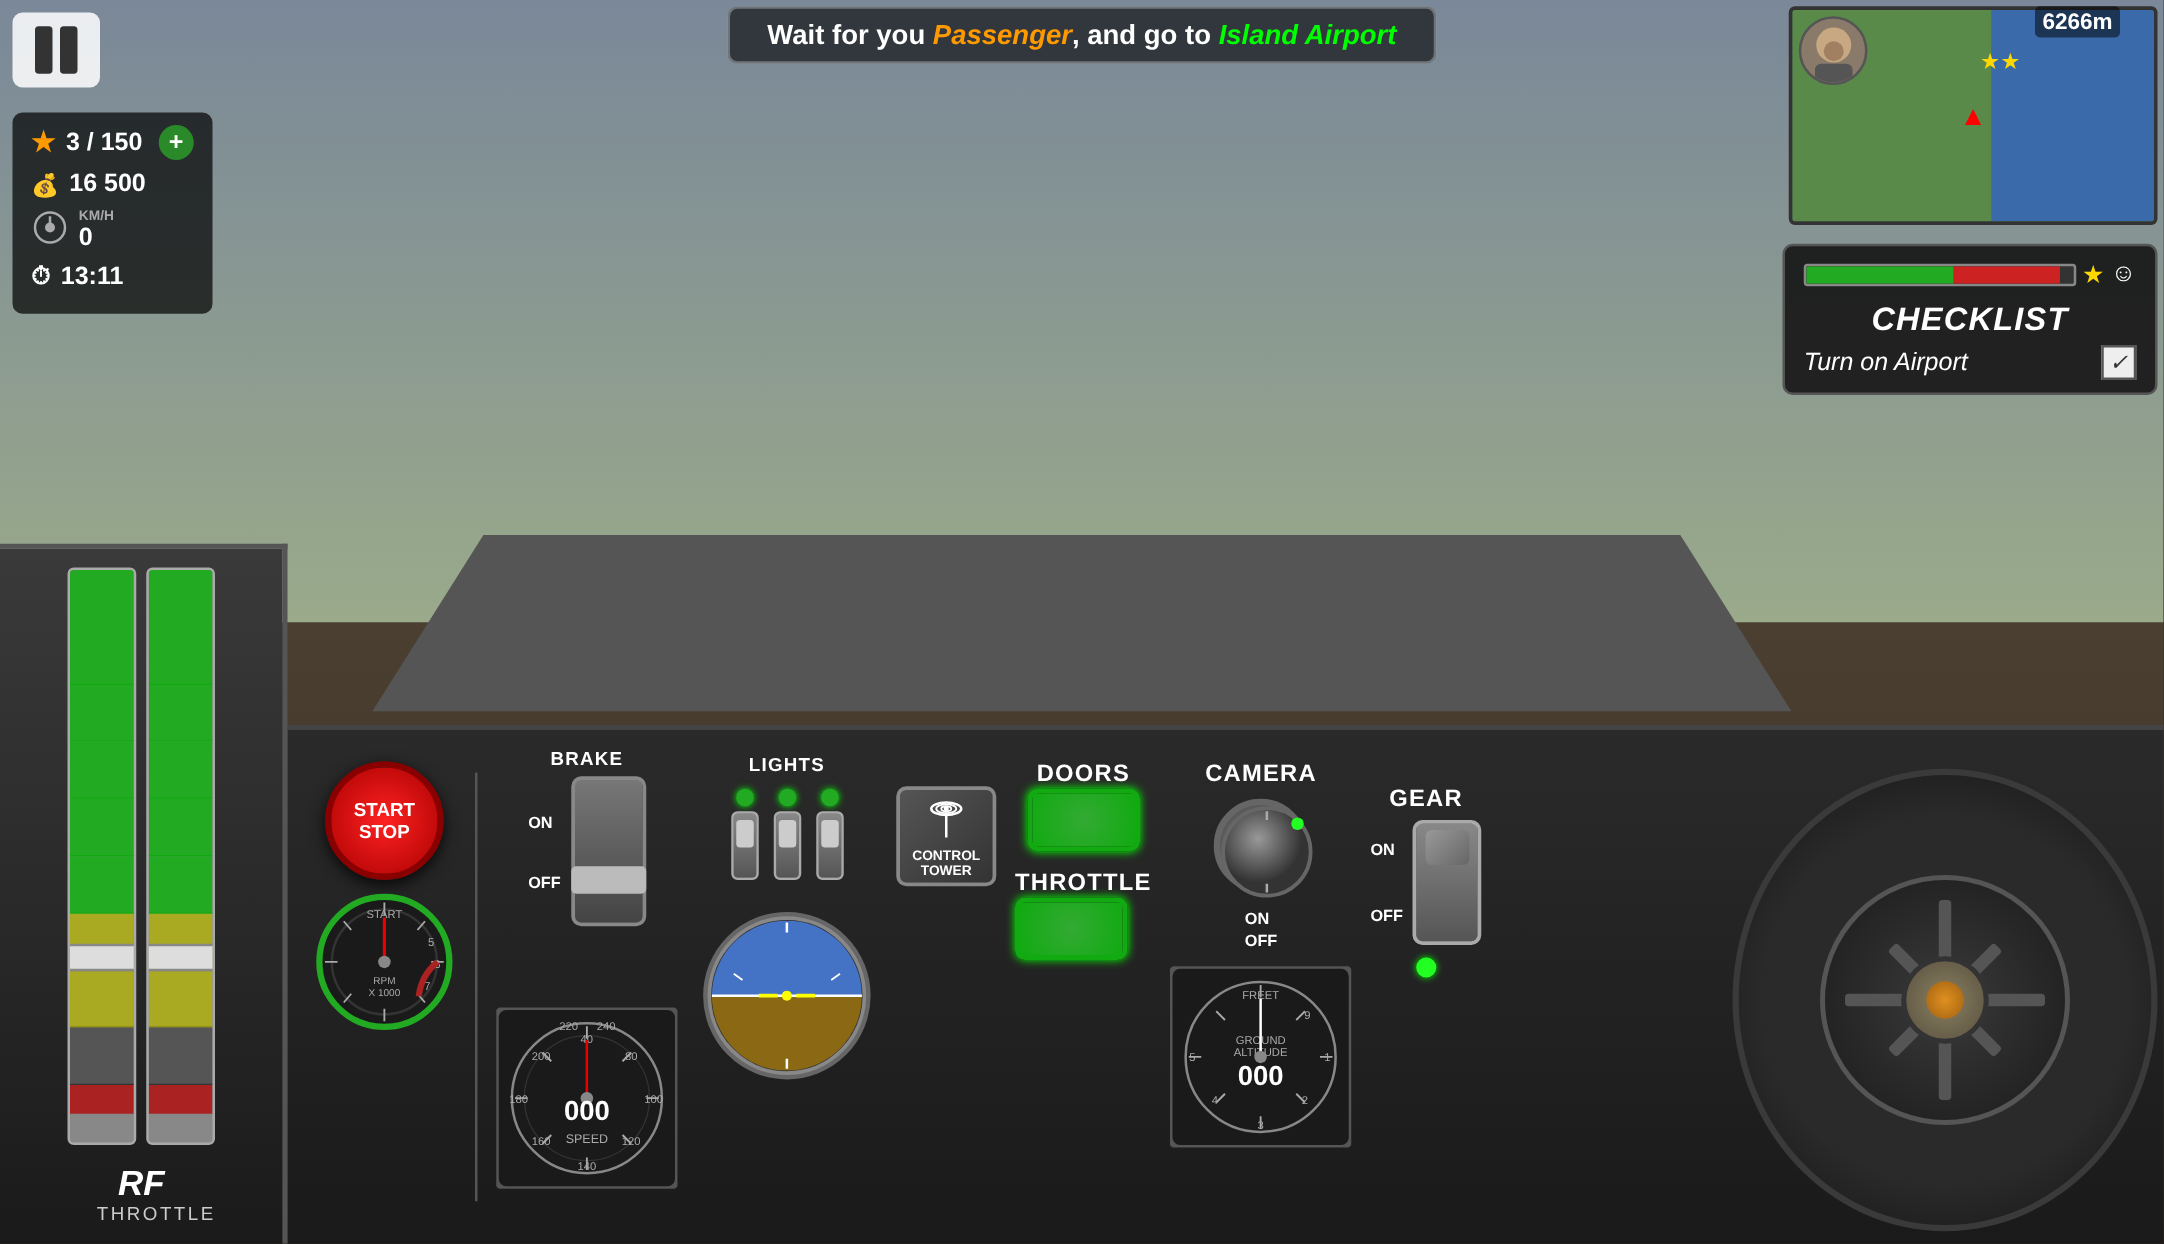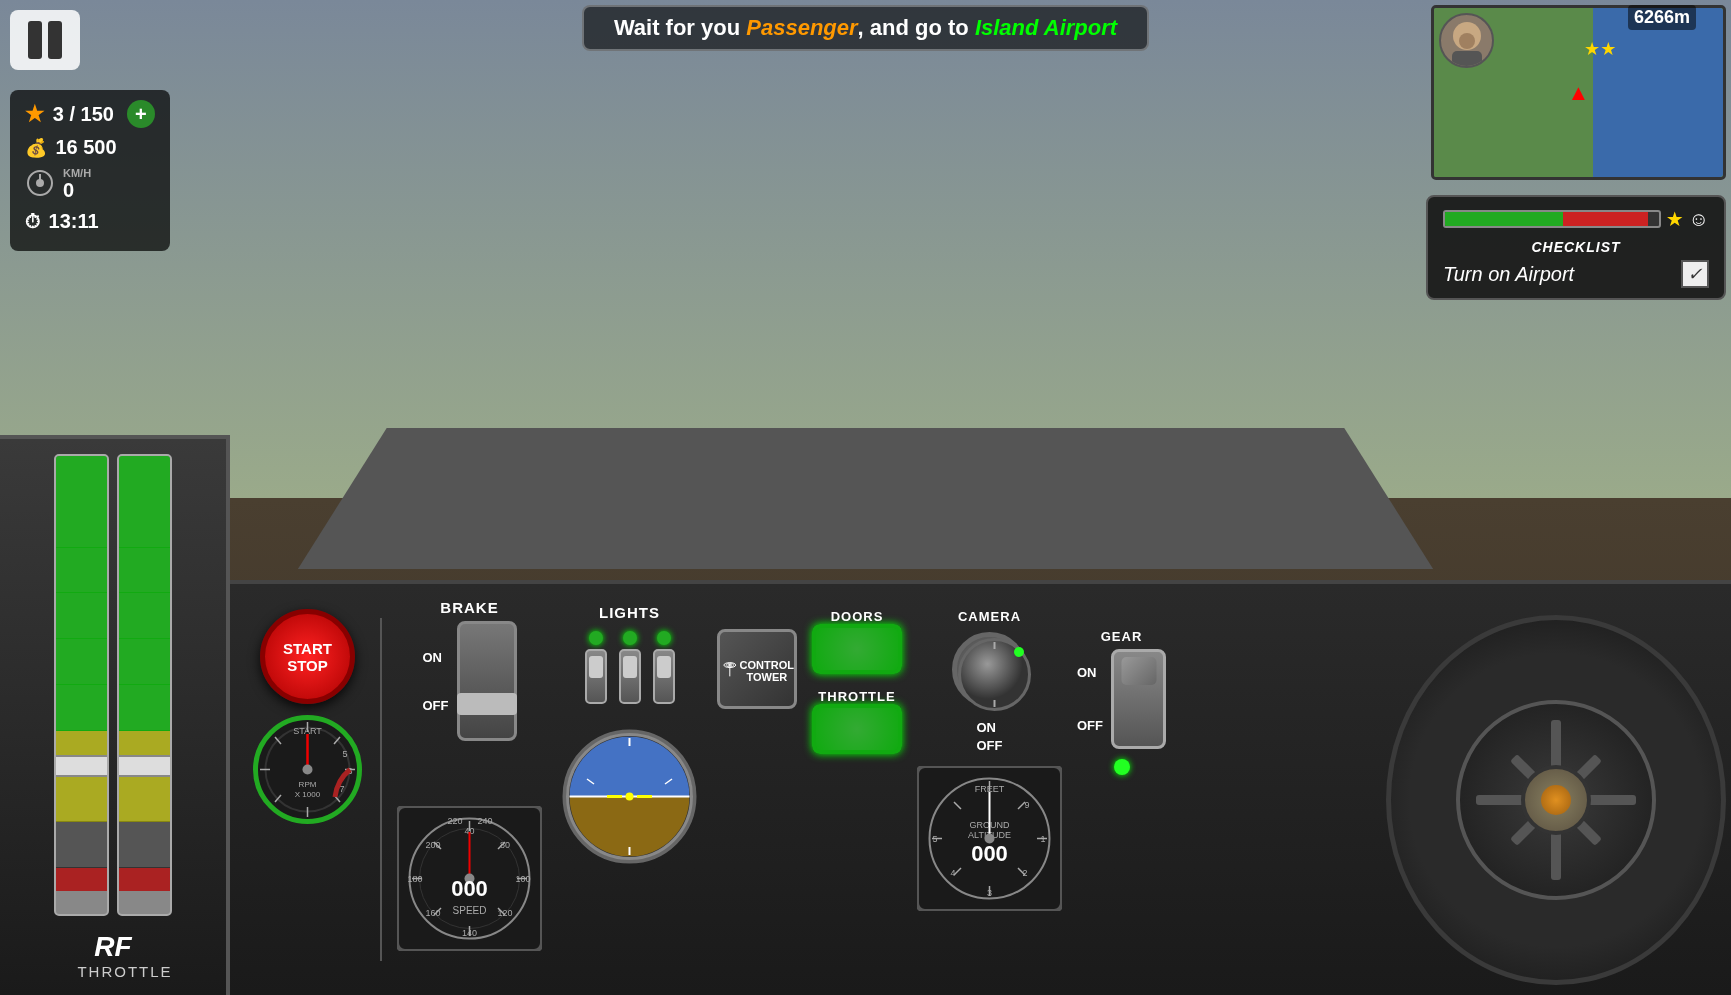--- a/index.html
+++ b/index.html
@@ -217,21 +217,21 @@
       display: flex;
     }
     .health-green {
       background: #2a2; width: 55%;
     }
     .health-red {
       background: #c22; width: 40%;
     }
     .checklist-title {
       color: white;
-      font-size: 14px;
+      font-size: 26px;
       font-weight: bold;
       text-align: center;
       font-style: italic;
       text-transform: uppercase;
       letter-spacing: 1px;
     }
     .checklist-item {
       color: white;
       font-size: 20px;
       font-style: italic;
@@ -332,21 +332,21 @@
       align-items: center;
       justify-content: center;
       color: white;
       font-weight: bold;
       font-size: 15px;
       cursor: pointer;
       box-shadow: 0 4px 12px rgba(0,0,0,0.8);
     }
     .toggle-label {
       color: white;
-      font-size: 13px;
+      font-size: 19px;
       font-weight: bold;
       letter-spacing: 1px;
       text-align: center;
     }
     .toggle-row {
       display: flex;
       gap: 12px;
     }
 
     .toggle-switch {
@@ -377,21 +377,21 @@
       border-radius: 3px;
     }
 
     
     .tower-btn {
       width: 80px; height: 80px;
       background: linear-gradient(135deg, #555, #333);
       border: 3px solid #888;
       border-radius: 8px;
       display: flex;
-      flex-direction: row;
+      flex-direction: column;
       align-items: center;
       justify-content: center;
       cursor: pointer;
       color: white;
     }
     .tower-label {
       color: white;
       font-size: 11px;
       font-weight: bold;
       text-align: center;

